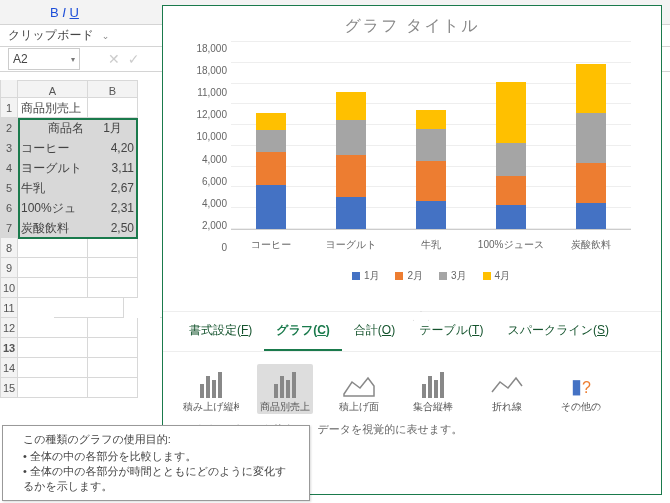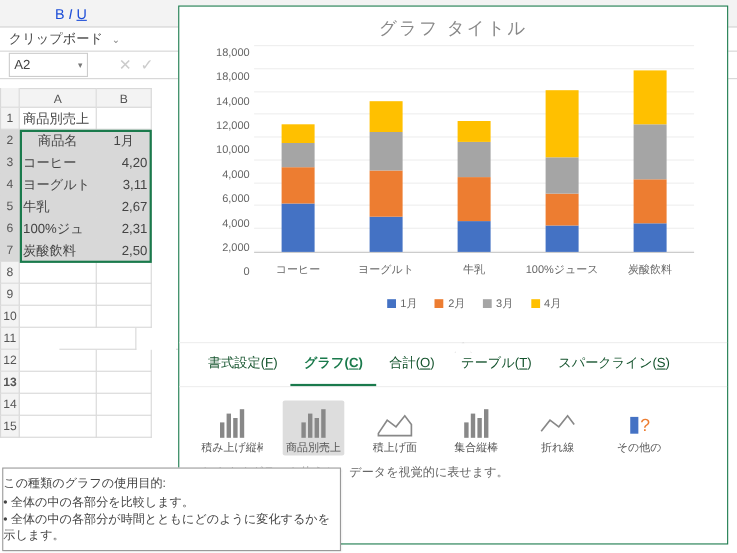--- a/index.html
+++ b/index.html
@@ -51,21 +51,21 @@
 
   .charticons { display: flex; gap: 18px; margin: 12px 0 6px 20px; }
   .ci { width: 56px; text-align: center; cursor: pointer; }
   .ci.active { background: #ddd; border-radius: 2px; }
   .ci-gfx { height: 34px; display: flex; align-items: end; justify-content: center; }
   .ci-lbl { font-size: 10px; margin-top: 2px; color: #555; white-space: nowrap; overflow:hidden;}
   .minibar { width: 4px; background: #888; margin: 0 1px; }
   .hint { margin: 8px 20px 0; font-size: 11px; color: #666; }
 
   
-  .tip { position: absolute; left: 2px; top: 425px; width: 308px; background: #fff; border: 1px solid #999; padding: 6px 0; font-size: 11px; color: #444; z-index: 10; box-shadow: 1px 1px 2px rgba(0,0,0,.15); }
+  .tip { position: absolute; left: 2px; top: 425px; width: 308px; background: #fff; border: 1px solid #999; padding: 6px 20px; font-size: 11px; color: #444; z-index: 10; box-shadow: 1px 1px 2px rgba(0,0,0,.15); }
   .tip .hd { margin-bottom: 2px; }
 </style>
 </head>
 <body>
 
 <div class="ribbon">
   <span style="font-size:13px;color:#1d4ed8;margin-left:50px;">B <i>I</i> <u>U</u></span>
   <div class="ribbon-right">
     <span>▦</span>
     <span>セルを結合して中央揃え</span>
@@ -94,21 +94,21 @@
     <div class="colhead colB" style="height:18px;">B</div>
   </div>
   <div id="rows">
       <div style="display: flex;">
         <div class="rowhead">1</div>
         <div class="cell colA" style="width: 70px;">商品別売上</div>
         <div class="cell colB r" style="width: 50px;"></div>
       </div>
       <div class="sel-row" style="display: flex;">
         <div class="rowhead">2</div>
-        <div class="cell colA c" style="width: 70px;">商品名</div>
+        <div class="cell colA c" style="width: 70px; text-align: right;">商品名</div>
         <div class="cell colB c" style="width: 50px;">1月</div>
       </div>
       <div class="sel-row" style="display: flex;">
         <div class="rowhead">3</div>
         <div class="cell colA" style="width: 70px;">コーヒー</div>
         <div class="cell colB r" style="width: 50px;">4,20</div>
       </div>
       <div class="sel-row" style="display: flex;">
         <div class="rowhead">4</div>
         <div class="cell colA" style="width: 70px;">ヨーグルト</div>
@@ -172,21 +172,21 @@
     </div>
   <div class="sel-box" style="left:18px;top:38px;width:120px;height:121px;"></div>
 </div>
 
 <div class="panel">
   <div class="chart-title">グラフ タイトル</div>
   <div class="chart-area">
     <div class="ylabels" id="ylabels">
         <div>18,000</div>
         <div>18,000</div>
-        <div>14,000</div>
+        <div>11,000</div>
         <div>12,000</div>
         <div>10,000</div>
         <div>4,000</div>
         <div>6,000</div>
         <div>4,000</div>
         <div>2,000</div>
         <div>0</div>
       </div>
     <div class="plot" id="plot">
         <div class="gridline" style="bottom: 0px;"></div>

